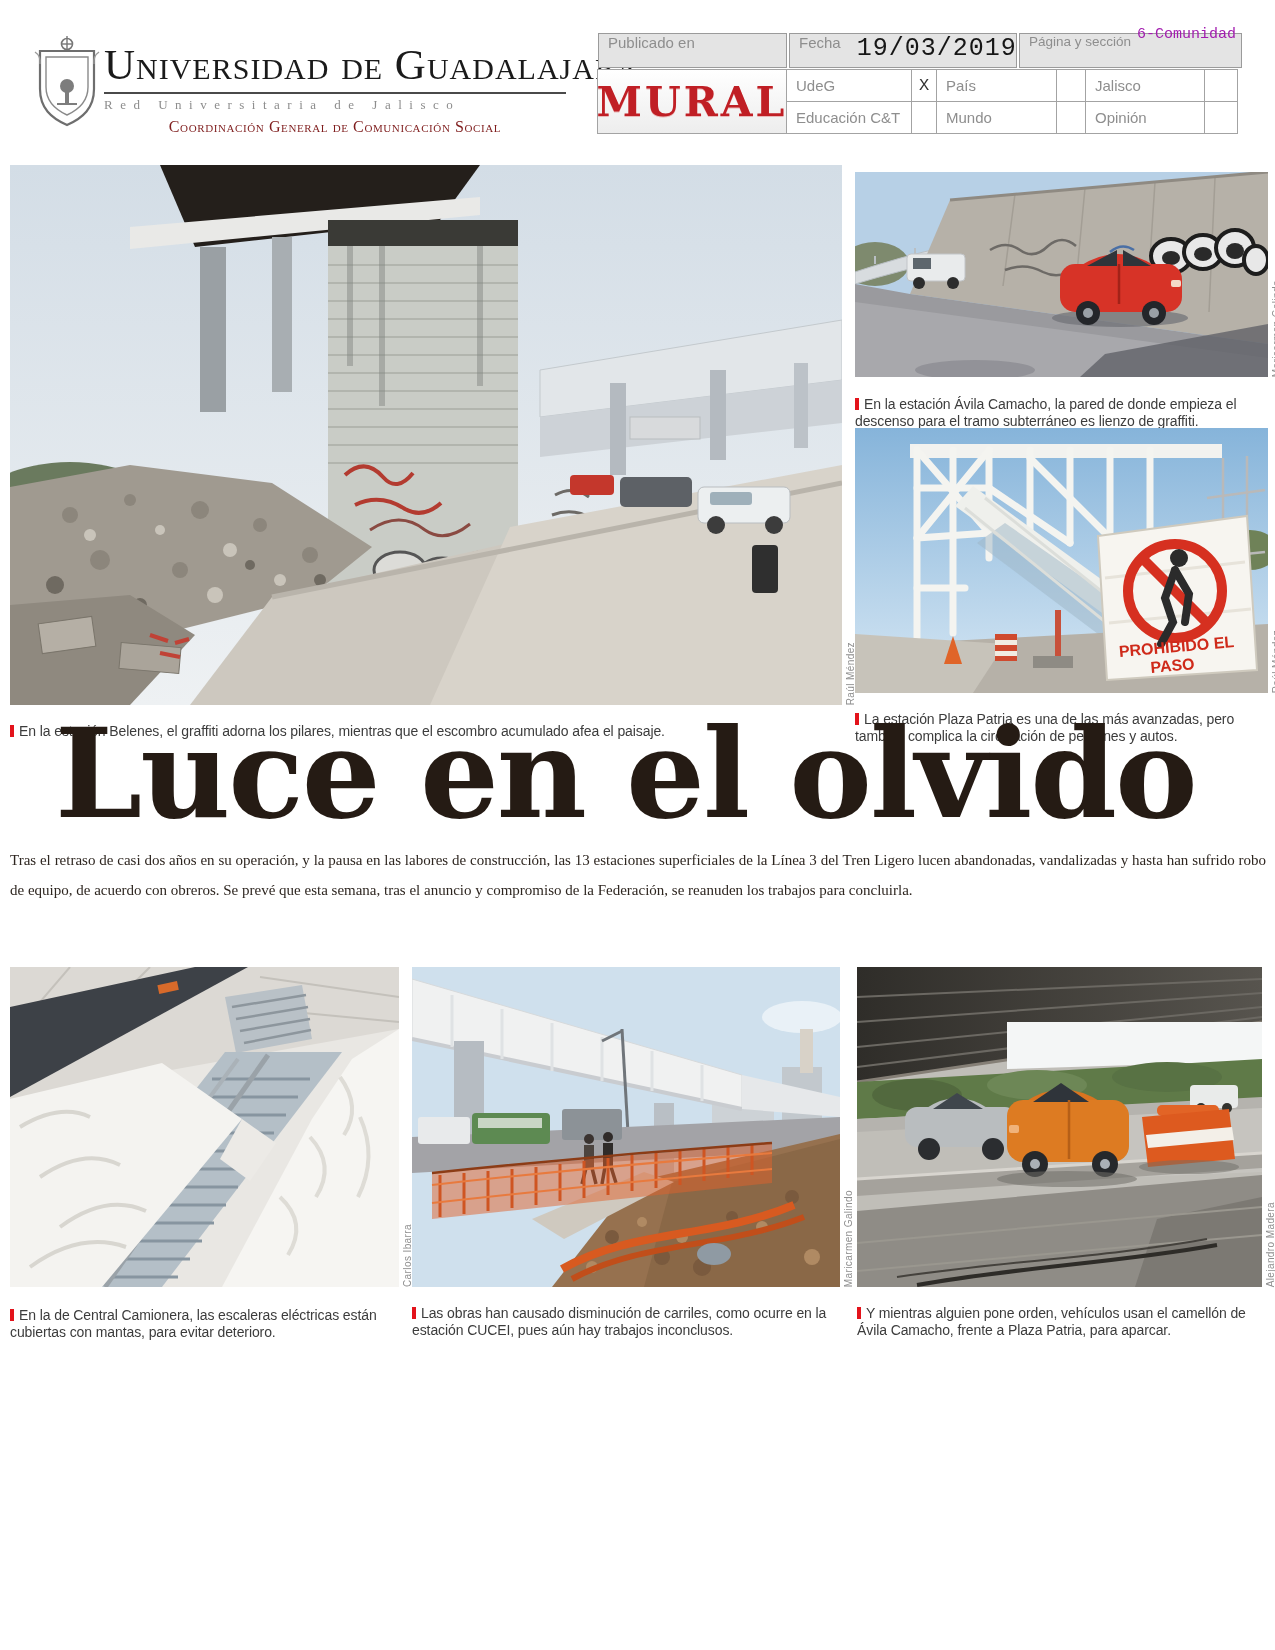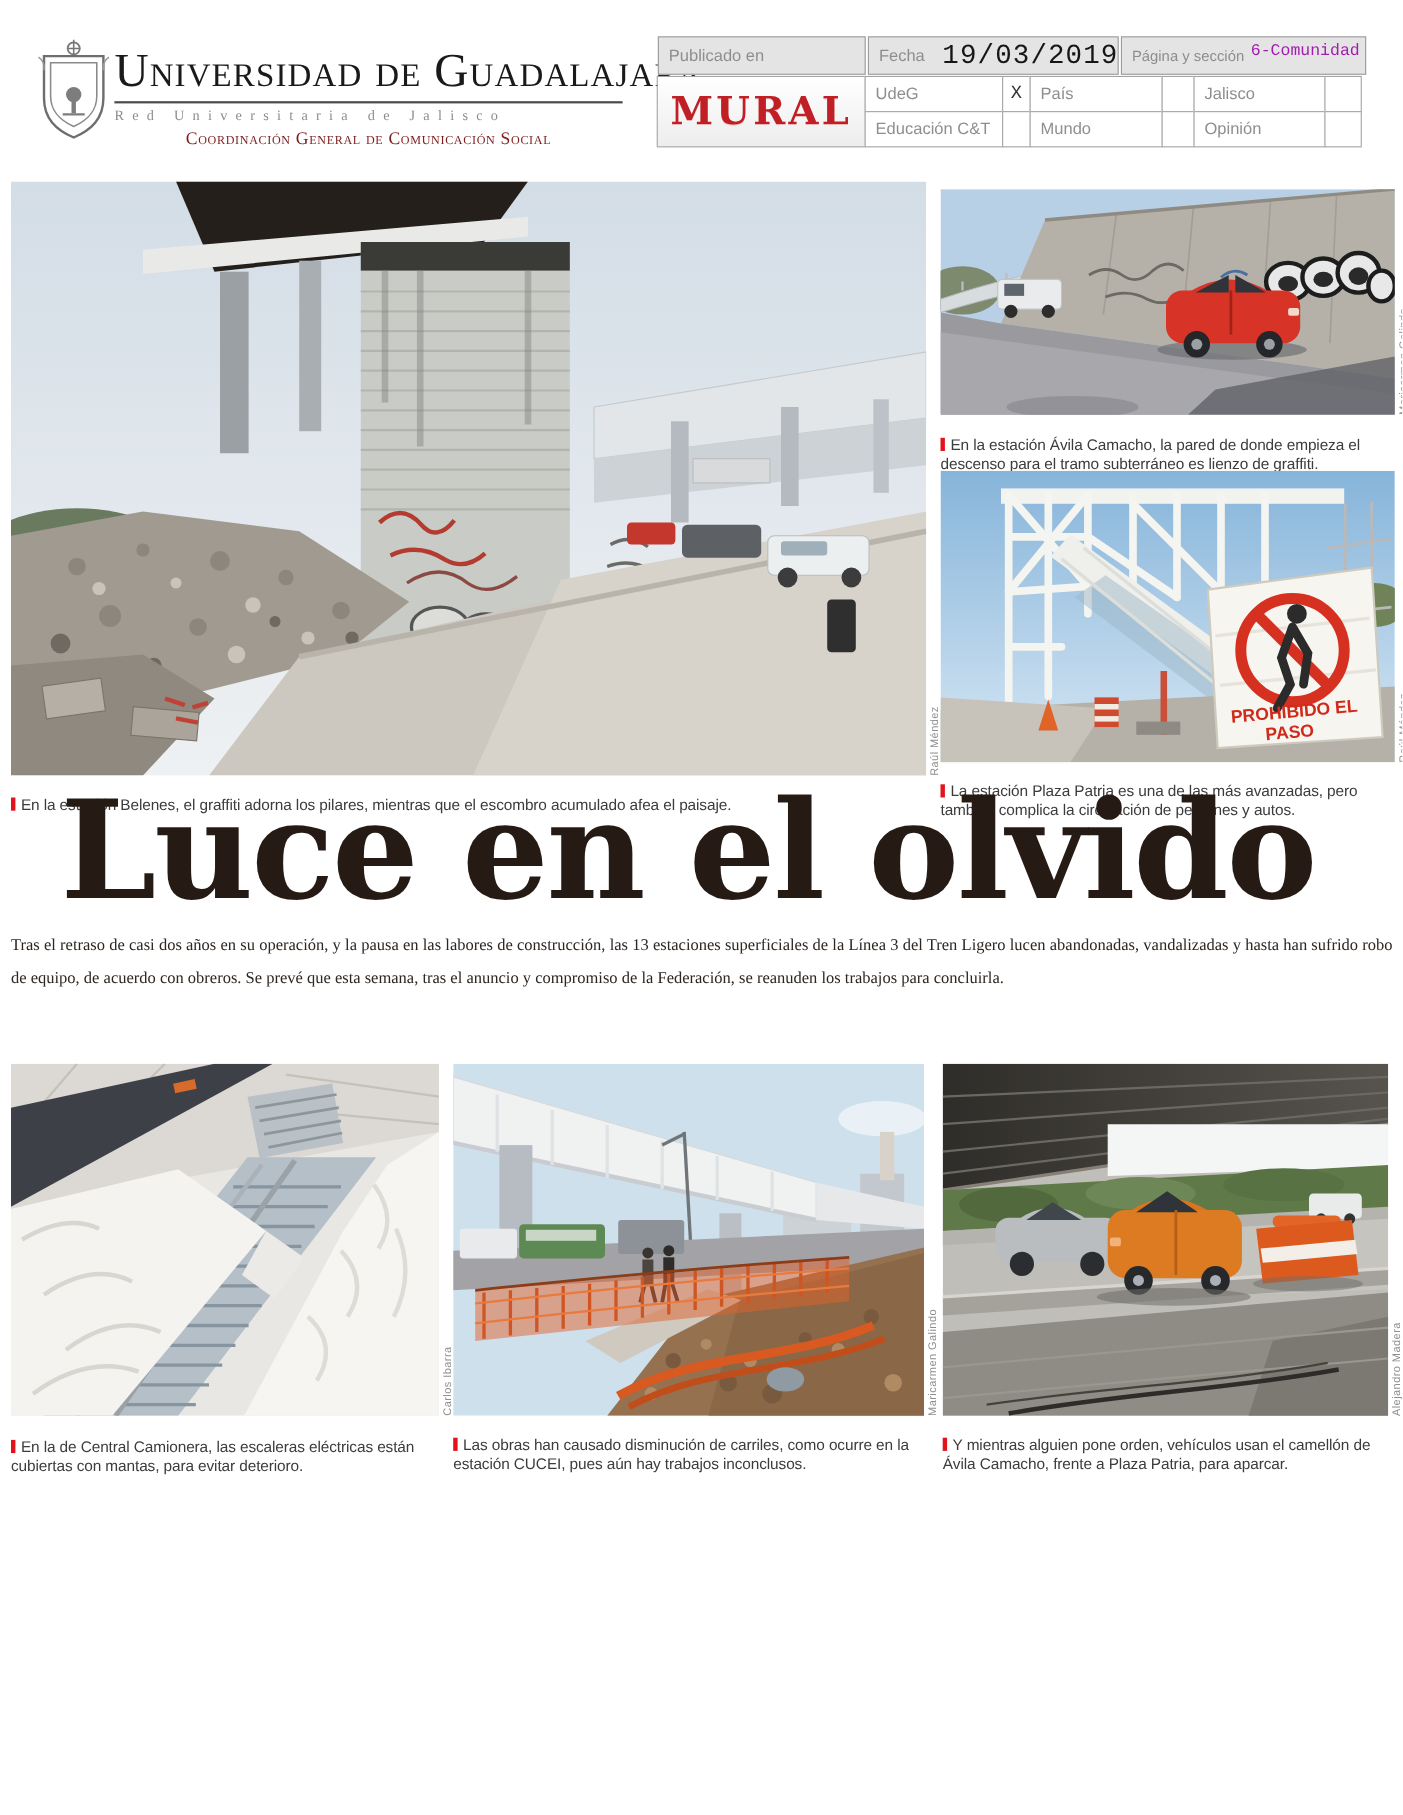--- a/index.html
+++ b/index.html
@@ -12,30 +12,30 @@
   .univ-name{font-family:"Liberation Serif",serif;font-variant:small-caps;font-size:43px;
              color:#1a1a1a;letter-spacing:1px;border-bottom:2px solid #4a4a4a;padding-bottom:3px;white-space:nowrap;}
   .univ-sub{margin-top:3px;font-family:"Liberation Serif",serif;font-size:13px;color:#8d8d8d;
             letter-spacing:7.5px;white-space:nowrap;}
   .univ-dept{margin-top:5px;font-family:"Liberation Serif",serif;font-variant:small-caps;
              font-size:16px;color:#7f1d1d;letter-spacing:0.6px;text-align:center;white-space:nowrap;}
 
   
   .cliptable{position:absolute;left:598px;top:33px;width:640px;}
   .trow1{display:grid;grid-template-columns:189px 228px 223px;column-gap:2px;height:35px;margin-bottom:2px;}
-  .gcell{background:#e4e4e4;border:1px solid #9b9b9b;display:flex;align-items:center;overflow:visible;}
+  .gcell{background:#e4e4e4;border:1px solid #9b9b9b;display:flex;align-items:flex-start;overflow:visible;}
   .tlabel{color:#8e8e8e;font-size:15px;padding-left:9px;white-space:nowrap;}
   .tlabel.small{font-size:13.5px;}
   .dateval{font-family:"Liberation Mono",monospace;font-size:25px;color:#161616;letter-spacing:1px;margin-left:16px;white-space:nowrap;}
   .pageval{font-family:Liberation Mono, monospace;font-size:15px;color:#a21caf;margin-left:6px;margin-top:-8px;white-space:nowrap;}
   .tgrid{display:grid;grid-template-columns:189px 125px 25px 120px 29px 119px 33px;grid-auto-rows:32px;}
   .tgrid > div{background:#fff;border:1px solid #a3a3a3;margin-top:-1px;margin-left:-1px;
                display:flex;align-items:center;}
   .mural-cell{grid-row:1 / span 2;justify-content:center;background:linear-gradient(#ffffff,#ededed) !important;}
-  .mural{font-family:"DejaVu Serif",serif;font-weight:bold;font-size:35px;color:#c01f25;
+  .mural{font-family:"DejaVu Serif",serif;font-weight:bold;font-size:41px;color:#c01f25;
          letter-spacing:3px;text-shadow:0 1px 0 #e9b9b9;}
   .ckmark{justify-content:center;font-family:"Liberation Mono",monospace;font-size:17px;color:#333;}
 
   
   .ph{position:absolute;}
   .ph svg{display:block;}
   .credit{position:absolute;right:-14px;bottom:0;font-size:10px;color:#8e8e8e;
           writing-mode:vertical-rl;transform:rotate(180deg);letter-spacing:0.4px;white-space:nowrap;}
 
   

